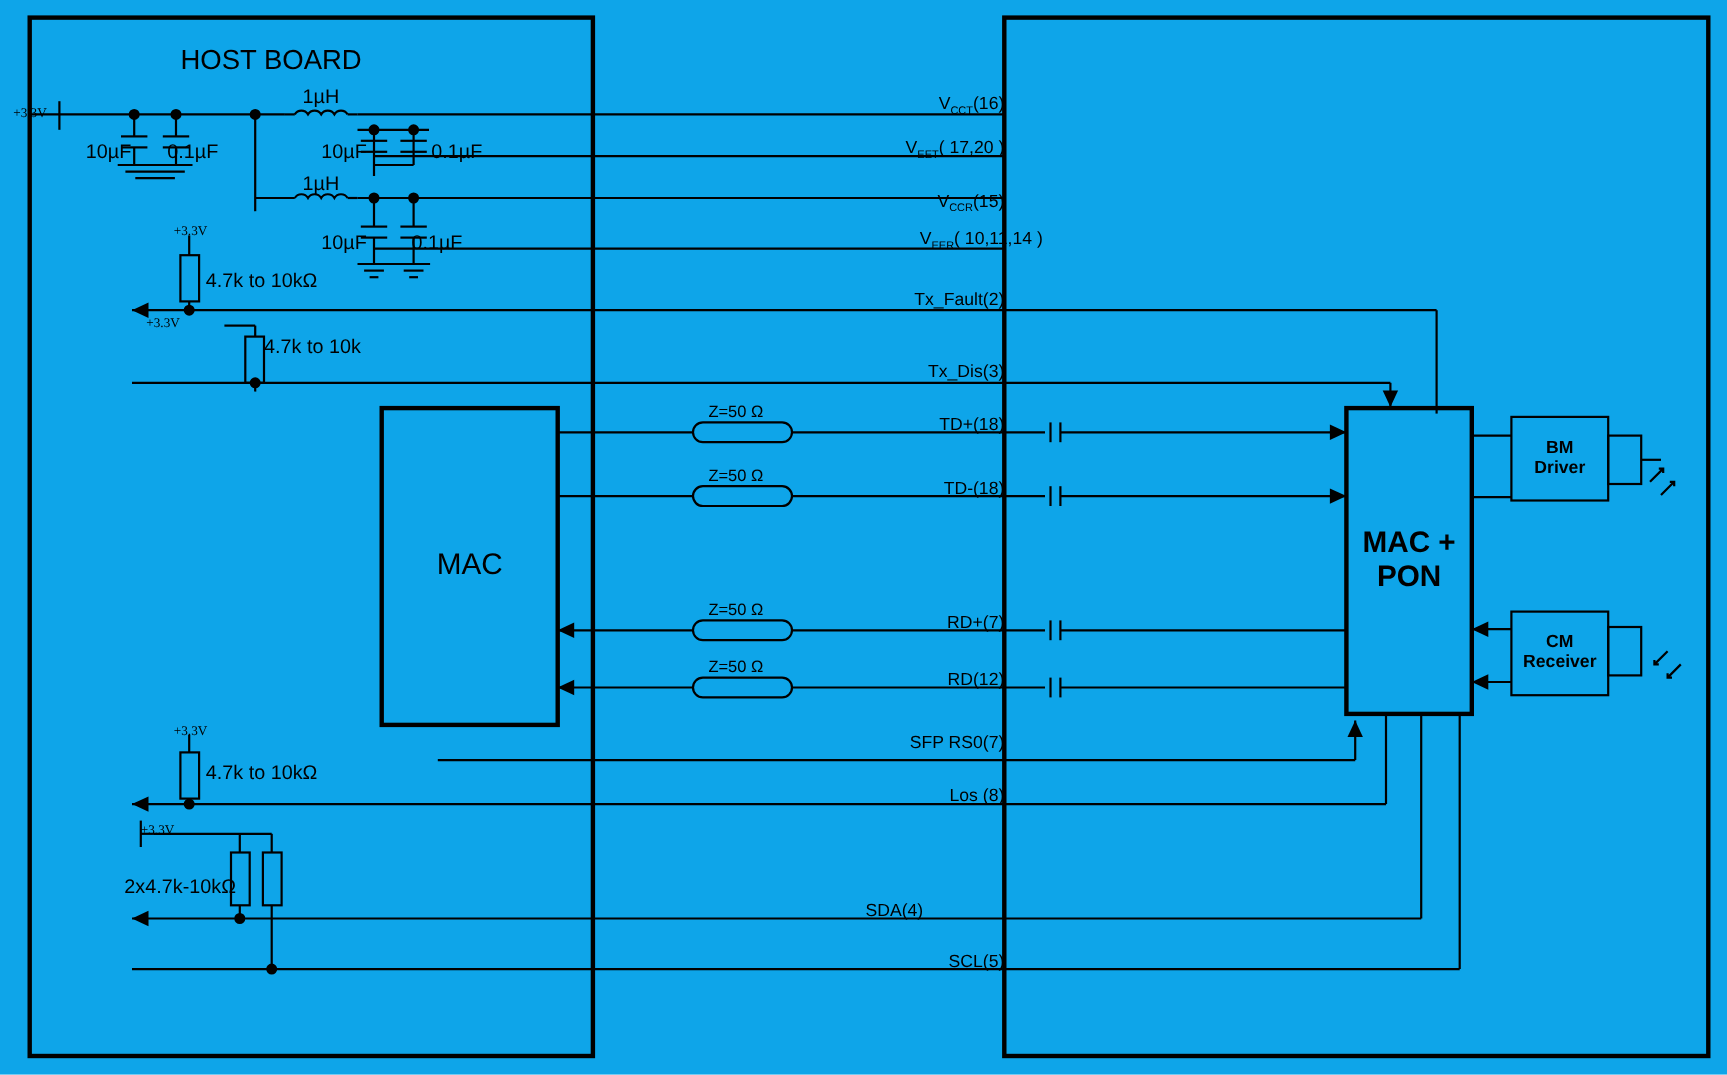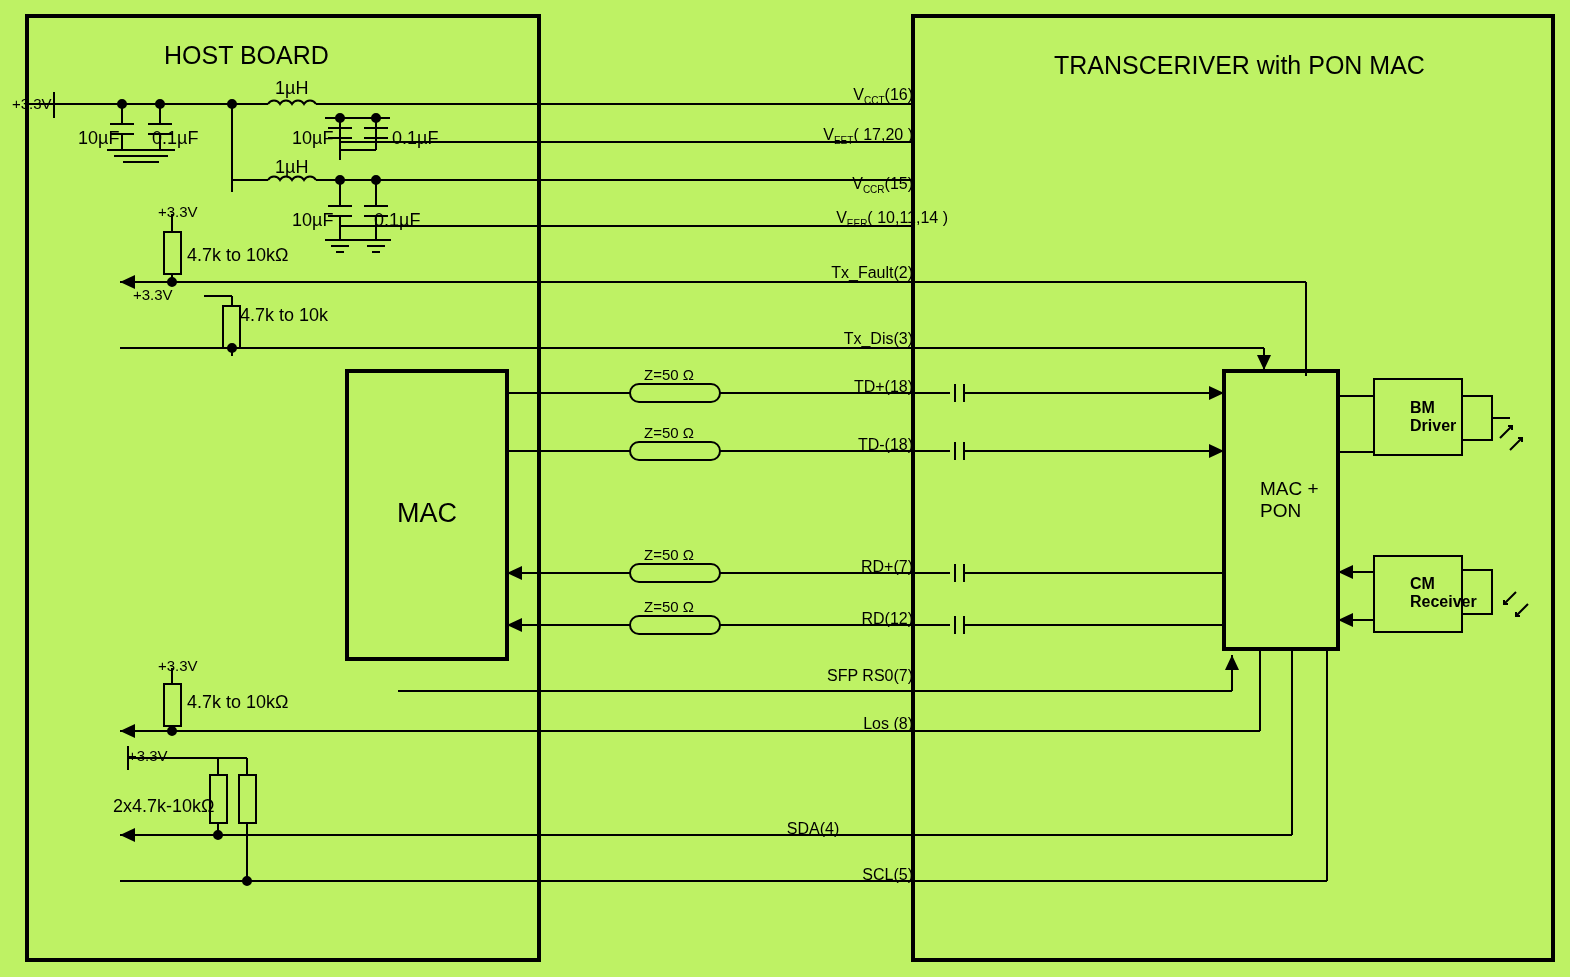--- a/index.html
+++ b/index.html
@@ -7,21 +7,21 @@
     padding: 0;
     background: #ffffff;
   }
   body {
     font-family: "Liberation Sans", sans-serif;
   }
   #root {
     position: relative;
     width: 1570px;
     height: 977px;
-    background: #bef264;
+    background: #0ea5e9;
     overflow: hidden;
   }
   svg.layer {
     position: absolute;
     left: 0;
     top: 0;
     width: 1570px;
     height: 977px;
   }
   .lbl {
@@ -38,34 +38,35 @@
     text-align: center;
   }
   .sig {
     font-size: 16px;
     text-align: right;
   }
   .sml {
     font-size: 18px;
   }
   .sml2 {
-    font-size: 15px;
+    font-size: 12px;
+    font-family: Liberation Serif, serif;
   }
   .zlbl {
     font-size: 15px;
   }
   .sub {
     font-size: 10px;
     vertical-align: sub;
   }
   .blockname {
     font-size: 16px;
     font-weight: bold;
+    text-align: center;
     line-height: 1.15;
-    padding-left: 36px;
   }
 </style>
 </head>
 <body>
 
 <div id="root">
 
   <svg class="layer" viewBox="0 0 1570 977">
     <g stroke="#000" fill="none" stroke-width="2">
 
@@ -239,24 +240,23 @@
       <path d="M135 828 L120 835 L135 842 Z" fill="#000" stroke="none"></path>
       <line x1="1292" y1="835" x2="1292" y2="649"></line>
 
       <line x1="120" y1="881" x2="1327" y2="881"></line>
       <line x1="1327" y1="881" x2="1327" y2="649"></line>
 
     </g>
   </svg>
 
   <div class="lbl title" style="left:164px; top:41px;">HOST BOARD</div>
-  <div class="lbl title" style="left:1054px; top:51px;">TRANSCERIVER with PON MAC</div>
 
   <div class="lbl boxlbl" style="left:347px; top:498px; width:160px;">MAC</div>
-  <div class="lbl blockname" style="left:1224px; top:478px; width:114px; font-size:19px; font-weight:normal;">
+  <div class="lbl blockname" style="left:1224px; top:478px; width:114px; font-size:27px; font-weight:bold;">
     <span>MAC +</span><br>
     <span>PON</span>
   </div>
 
   <div class="lbl blockname" style="left:1374px; top:399px; width:88px;">
     <span>BM</span><br>
     <span>Driver</span>
   </div>
   <div class="lbl blockname" style="left:1374px; top:575px; width:88px;">
     <span>CM</span><br>

